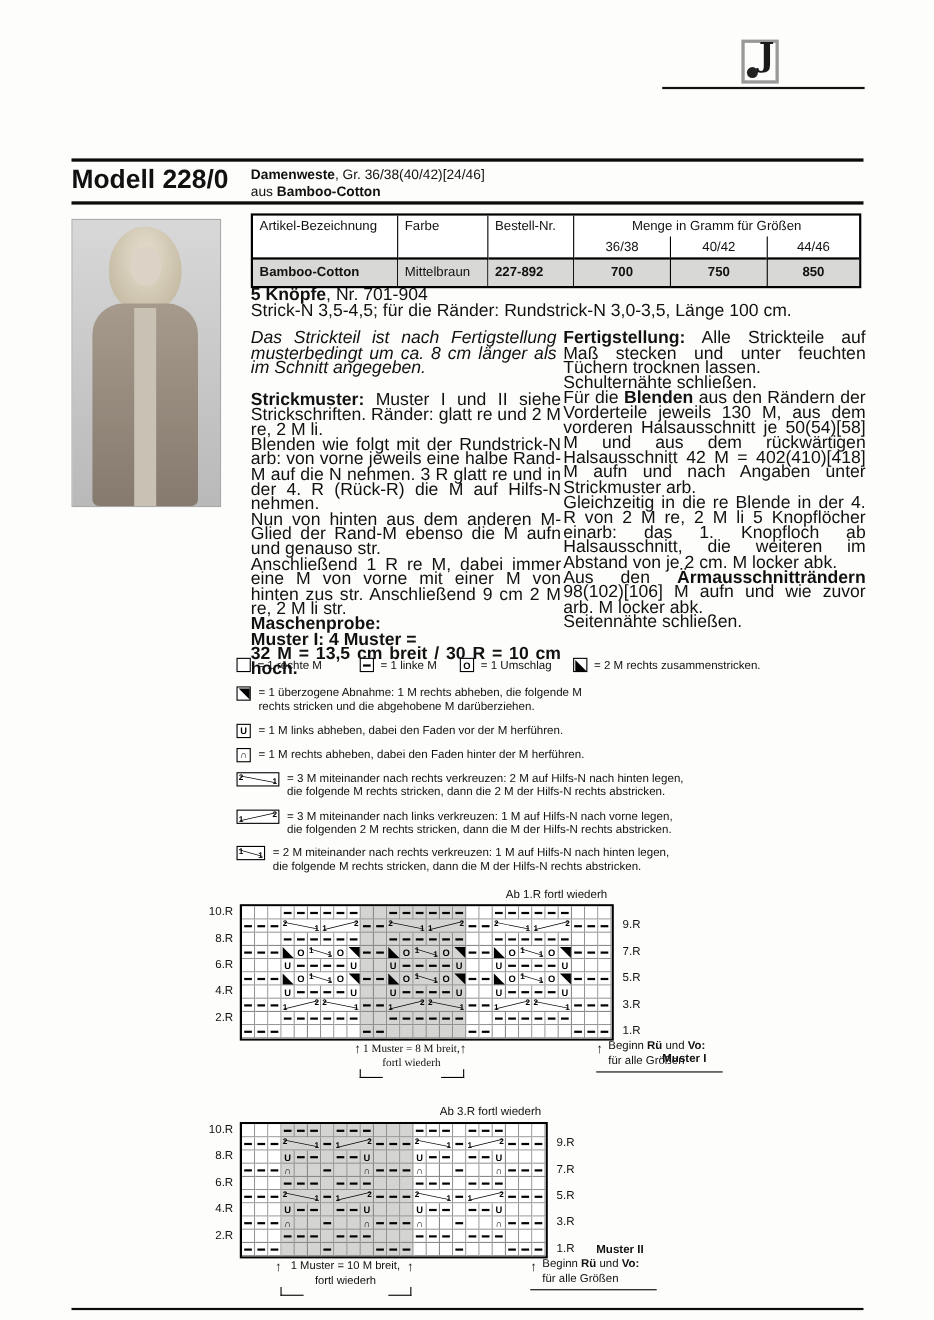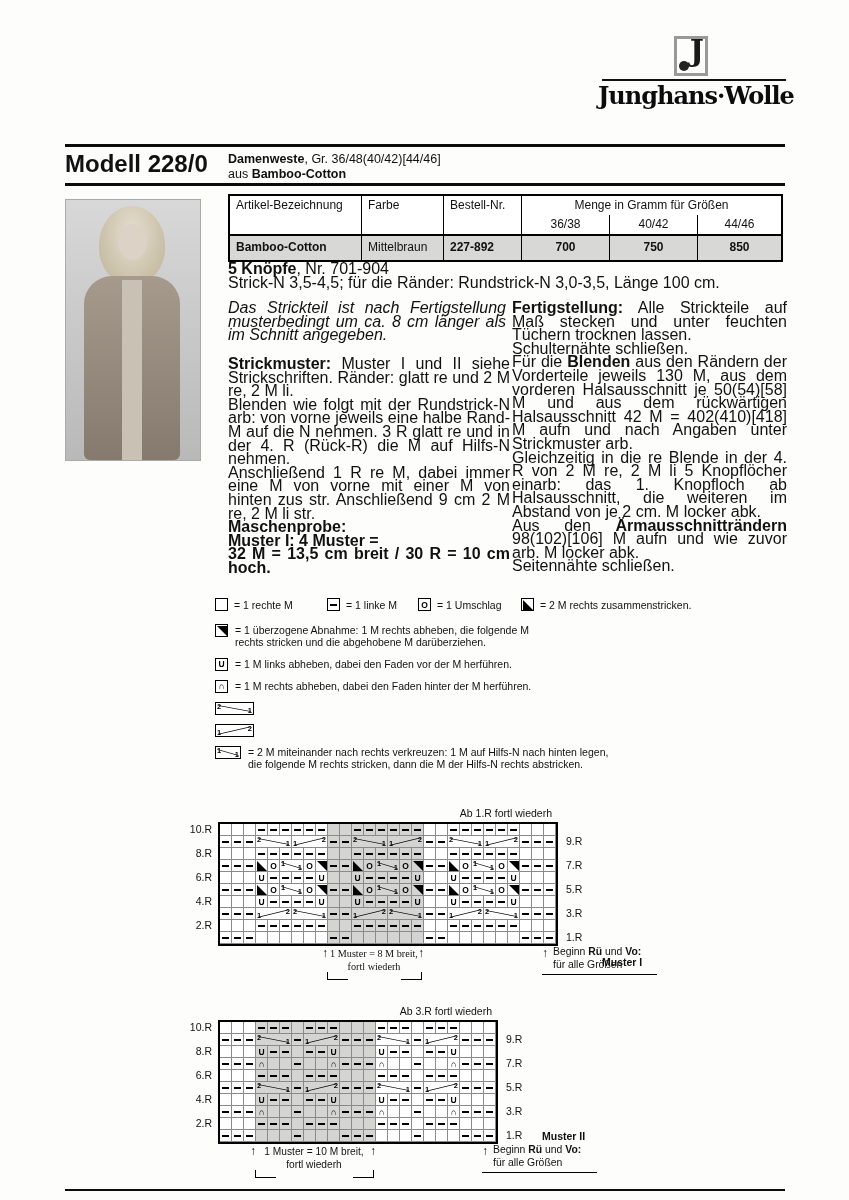--- a/index.html
+++ b/index.html
@@ -90,26 +90,25 @@
 </head>
 <body>
 
 <div id="page">
 
   <div class="logo-mark">
     <span class="jm-j">J</span>
     <span class="jm-dot"></span>
   </div>
   <div class="logo-rule"></div>
-  <div class="logo-word">Junghans·Wolle</div>
 
   <div class="rule rule-a"></div>
   <div class="model-title">Modell 228/0</div>
   <div class="head-right">
-    <div><b>Damenweste</b><span>, Gr. 36/48(40/42)[44/46]</span></div>
+    <div><b>Damenweste</b><span>, Gr. 36/38(40/42)[24/46]</span></div>
     <div><span>aus </span><b>Bamboo-Cotton</b></div>
   </div>
   <div class="rule rule-b"></div>
 
   <div class="photo">
     <div class="ph-hair"></div>
     <div class="ph-face"></div>
     <div class="ph-body"></div>
     <div class="ph-inner"></div>
   </div>
@@ -133,20 +132,21 @@
   <div class="notes-block">
       <p class="tp nj"><b>5 Knöpfe</b><span>, Nr. 701-904</span></p>
       <p class="tp nj"><span>Strick-N 3,5-4,5; für die Ränder: Rundstrick-N 3,0-3,5, Länge 100 cm.</span></p>
     </div>
   <div class="left-italic">
       <p class="tp it"><span>Das Strickteil ist nach Fertigstellung musterbedingt um ca. 8 cm länger als im Schnitt angegeben.</span></p>
     </div>
   <div class="left-main">
       <p class="tp "><b>Strickmuster:</b><span> Muster I und II siehe Strickschriften. Ränder: glatt re und 2 M re, 2 M li.</span></p>
       <p class="tp "><span>Blenden wie folgt mit der Rundstrick-N arb: von vorne jeweils eine halbe Rand-M auf die N nehmen. 3 R glatt re und in der 4. R (Rück-R) die M auf Hilfs-N nehmen.</span></p>
+      <p class="tp "><span>Nun von hinten aus dem anderen M-Glied der Rand-M ebenso die M aufn und genauso str.</span></p>
       <p class="tp "><span>Anschließend 1 R re M, dabei immer eine M von vorne mit einer M von hinten zus str. Anschließend 9 cm 2 M re, 2 M li str.</span></p>
       <p class="tp "><b>Maschenprobe:</b></p>
       <p class="tp "><b>Muster I: 4 Muster =</b></p>
       <p class="tp "><b>32 M = 13,5 cm breit / 30 R = 10 cm hoch.</b></p>
     </div>
   <div class="right-main">
       <p class="tp "><b>Fertigstellung:</b><span> Alle Strickteile auf Maß stecken und unter feuchten Tüchern trocknen lassen.</span></p>
       <p class="tp "><span>Schulternähte schließen.</span></p>
       <p class="tp "><span>Für die </span><b>Blenden</b><span> aus den Rändern der Vorderteile jeweils 130 M, aus dem vorderen Halsausschnitt je 50(54)[58] M und aus dem rückwärtigen Halsausschnitt 42 M = 402(410)[418] M aufn und nach Angaben unter Strickmuster arb.</span></p>
       <p class="tp "><span>Gleichzeitig in die re Blende in der 4. R von 2 M re, 2 M li 5 Knopflöcher einarb: das 1. Knopfloch ab Halsausschnitt, die weiteren im Abstand von je 2 cm. M locker abk.</span></p>
@@ -199,28 +199,36 @@
         </div>
       </div>
       <div class="lg-block">
         <div class="cell lgbox" style="width: 39px; height: 13px;">
           <svg viewBox="0 0 100 100" preserveAspectRatio="none">
             <line x1="6" y1="22" x2="94" y2="78" stroke="#000" stroke-width="5"></line>
           </svg>
           <span class="dg tl">2</span>
           <span class="dg br">1</span>
         </div>
+        <div class="lg-lines">
+          <div class="">= 3 M miteinander nach rechts verkreuzen: 2 M auf Hilfs-N nach hinten legen,</div>
+          <div class="">   die folgende M rechts stricken, dann die 2 M der Hilfs-N rechts abstricken.</div>
+        </div>
       </div>
       <div class="lg-block">
         <div class="cell lgbox" style="width: 39px; height: 13px;">
           <svg viewBox="0 0 100 100" preserveAspectRatio="none">
             <line x1="6" y1="84" x2="94" y2="16" stroke="#000" stroke-width="5"></line>
           </svg>
           <span class="dg bl">1</span>
           <span class="dg tr">2</span>
+        </div>
+        <div class="lg-lines">
+          <div class="">= 3 M miteinander nach links verkreuzen: 1 M auf Hilfs-N nach vorne legen,</div>
+          <div class="">   die folgenden 2 M rechts stricken, dann die M der Hilfs-N rechts abstricken.</div>
         </div>
       </div>
       <div class="lg-block">
         <div class="cell lgbox" style="width: 26px; height: 13px;">
           <svg viewBox="0 0 100 100" preserveAspectRatio="none">
             <line x1="6" y1="22" x2="94" y2="78" stroke="#000" stroke-width="5"></line>
           </svg>
           <span class="dg tl">1</span>
           <span class="dg br">1</span>
         </div>

